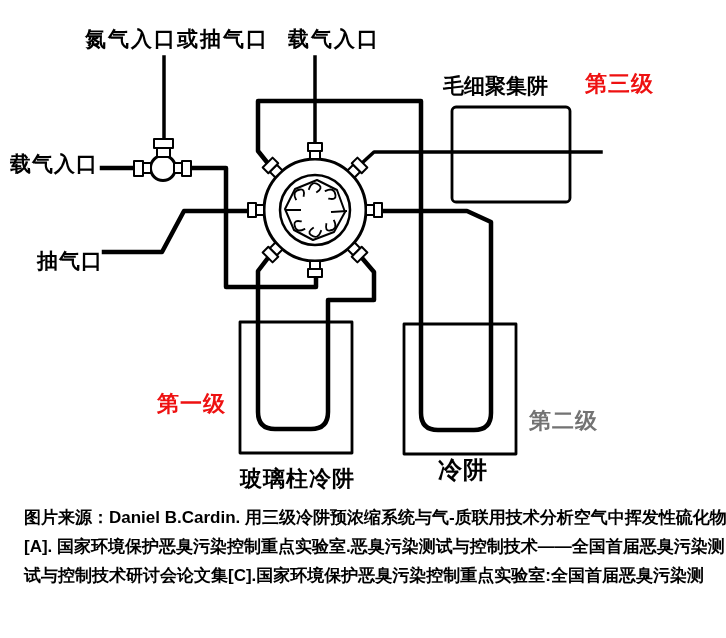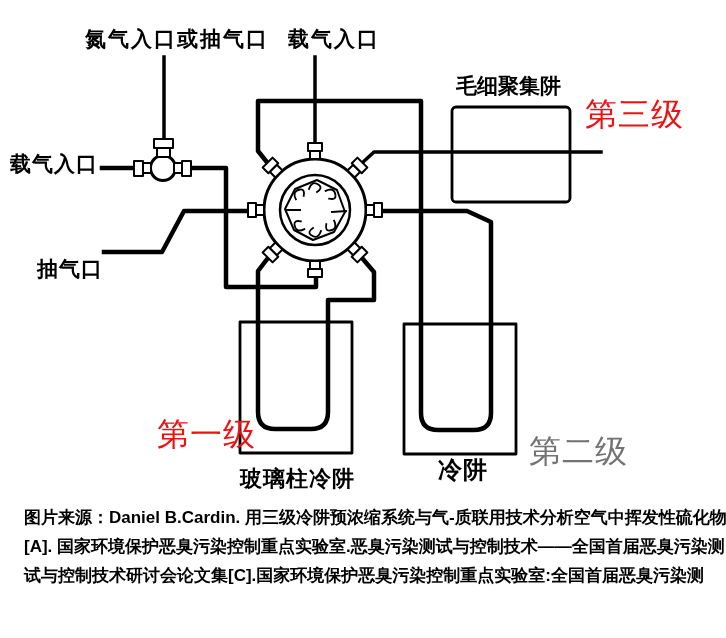--- a/index.html
+++ b/index.html
@@ -6,22 +6,22 @@
   #stage{
     position:relative;width:726px;height:630px;background:#ffffff;overflow:hidden;
     font-family:"Liberation Sans","DejaVu Sans",sans-serif;color:#000;
   }
   #art{position:absolute;left:0;top:0;}
   .lbl{
     position:absolute;white-space:nowrap;font-weight:700;color:#000;
     font-size:21px;letter-spacing:1px;line-height:1;
   }
   .stage-lbl{
-    position:absolute;white-space:nowrap;font-weight:400;
-    font-size:32px;letter-spacing:1px;line-height:1;margin-top:25px;
+    position:absolute;white-space:nowrap;font-weight:700;
+    font-size:22px;letter-spacing:1px;line-height:1;
   }
   .caption{
     position:absolute;left:2px;top:503px;width:716px;
     font-weight:700;font-size:17px;line-height:29px;color:#000;margin-left:22px;
   }
   .caption div{white-space:nowrap;}
 </style>
 </head>
 <body>
 
@@ -120,23 +120,23 @@
       </g>
     </g>
   </svg>
 
   <div class="lbl" style="left:85px;top:28px;letter-spacing:2px;">氮气入口或抽气口</div>
 
   <div class="lbl" style="left:288px;top:28px;letter-spacing:2px;">载气入口</div>
 
   <div class="lbl" style="left:10px;top:153px;">载气入口</div>
 
-  <div class="lbl" style="left:37px;top:258px;">抽气口</div>
+  <div class="lbl" style="left:37px;top:250px;">抽气口</div>
 
-  <div class="lbl" style="left:456px;top:75px;letter-spacing:0;">毛细聚集阱</div>
+  <div class="lbl" style="left:443px;top:75px;letter-spacing:0;">毛细聚集阱</div>
 
   <div class="stage-lbl" style="left:585px;top:73px;color:#ee1111;">第三级</div>
 
 
   <div class="stage-lbl" style="left:157px;top:393px;color:#ee1111;text-align:right;">第一级</div>
 
   <div class="stage-lbl" style="left:529px;top:410px;color:#737373;">第二级</div>
 
   <div class="lbl" style="left:240px;top:468px;font-size:22px;">玻璃柱冷阱</div>
 

